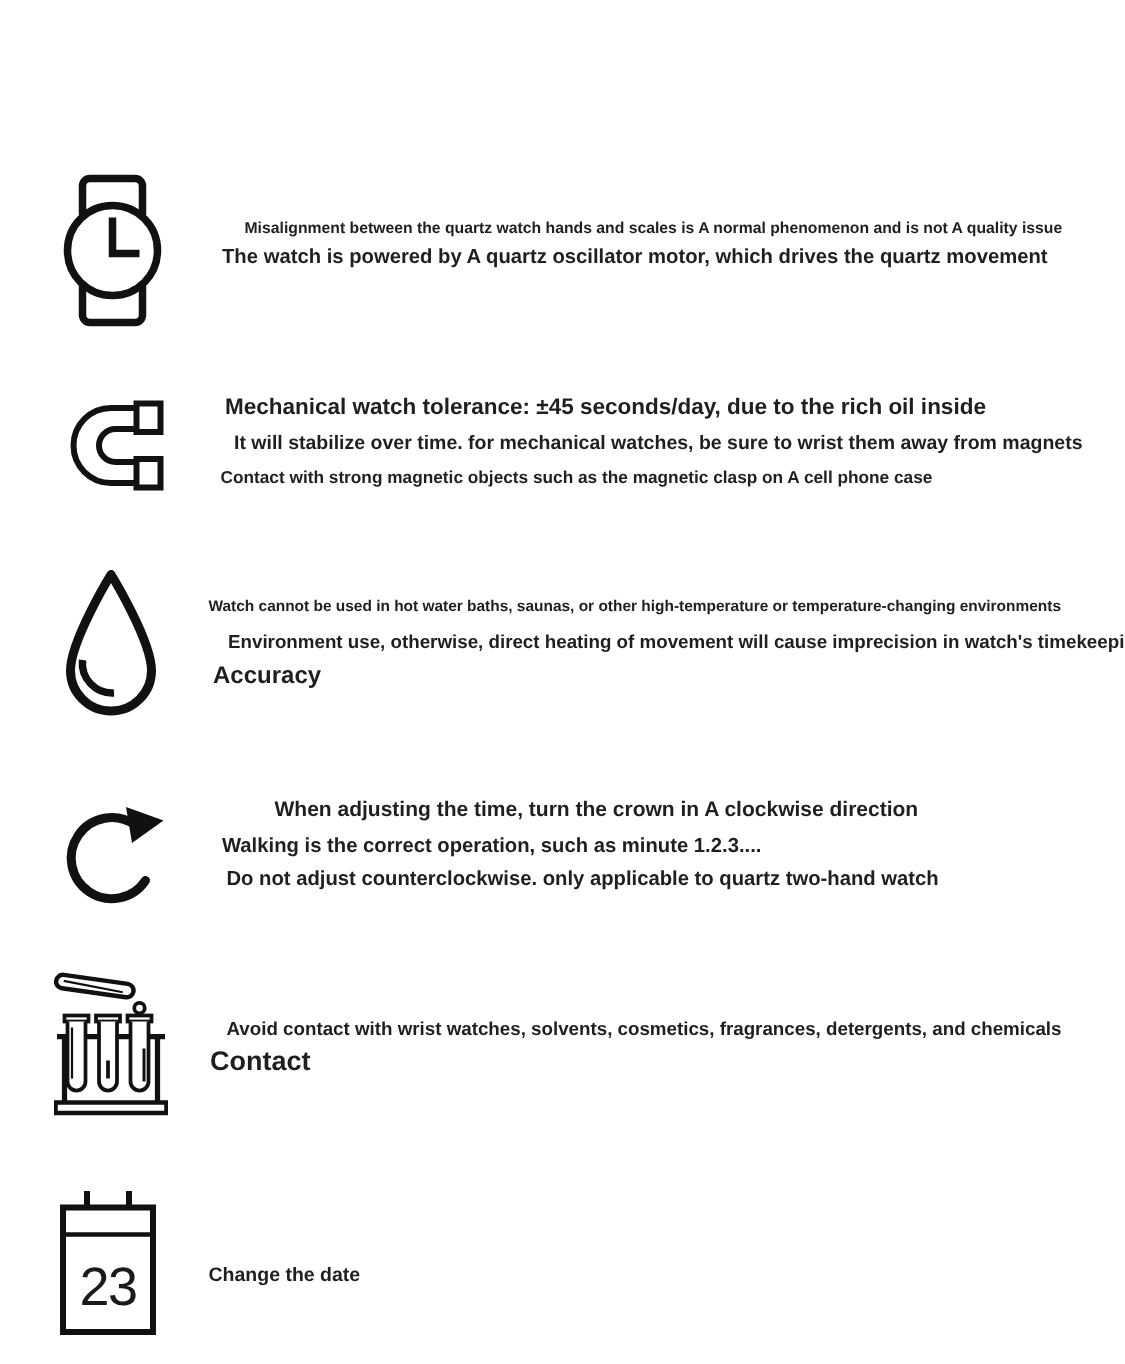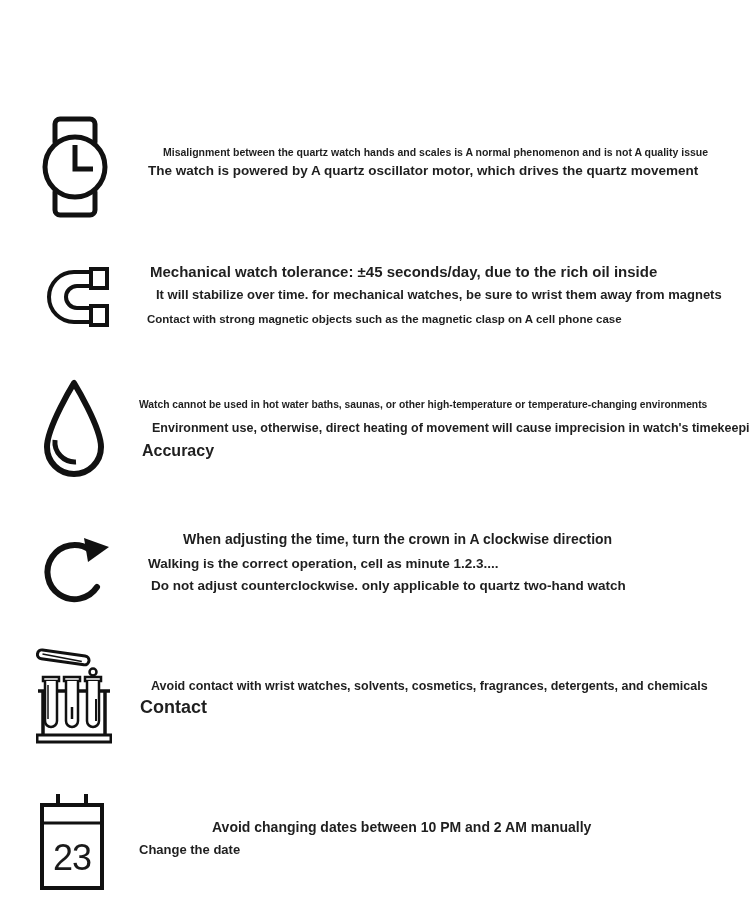--- a/index.html
+++ b/index.html
@@ -89,21 +89,21 @@
   </section>
 
   <section class="sec sec-4">
     <div class="icon ic-4">
       <svg width="70" height="84" viewBox="0 0 70 84" aria-hidden="true">
         <path d="M55 63 A27 27 0 1 1 48 26" fill="none" stroke="#111" stroke-width="6" stroke-linecap="round"></path>
         <polygon points="42,14 67,23 46,38" fill="#111"></polygon>
       </svg>
     </div>
     <div class="ln s4l1">When adjusting the time, turn the crown in A clockwise direction</div>
-    <div class="ln s4l2">Walking is the correct operation, cell as minute 1.2.3....</div>
+    <div class="ln s4l2">Walking is the correct operation, such as minute 1.2.3....</div>
     <div class="ln s4l3">Do not adjust counterclockwise. only applicable to quartz two-hand watch</div>
   </section>
 
   <section class="sec sec-5">
     <div class="icon ic-5">
       <svg width="76" height="100" viewBox="0 0 76 100" aria-hidden="true">
         <g transform="rotate(8 28 12)">
           <rect x="1" y="6" width="52" height="9" rx="4.5" fill="#fff" stroke="#111" stroke-width="3"></rect>
           <line x1="6" y1="10" x2="46" y2="12" stroke="#111" stroke-width="1.5"></line>
         </g>
@@ -130,17 +130,16 @@
   <section class="sec sec-6">
     <div class="icon ic-6">
       <svg width="68" height="100" viewBox="0 0 68 100" aria-hidden="true">
         <line x1="20" y1="2" x2="20" y2="22" stroke="#111" stroke-width="4"></line>
         <line x1="48" y1="2" x2="48" y2="22" stroke="#111" stroke-width="4"></line>
         <rect x="4" y="13" width="60" height="83" fill="#fff" stroke="#111" stroke-width="4"></rect>
         <line x1="4" y1="31" x2="64" y2="31" stroke="#111" stroke-width="3"></line>
         <text class="cal-num" x="34" y="78" text-anchor="middle" font-size="36" letter-spacing="-1" fill="#1a1a1a">23</text>
       </svg>
     </div>
-    <div class="ln s6l1">Avoid changing dates between 10 PM and 2 AM manually</div>
     <div class="ln s6l2">Change the date</div>
   </section>
 
 </div>
 
 </body></html>

